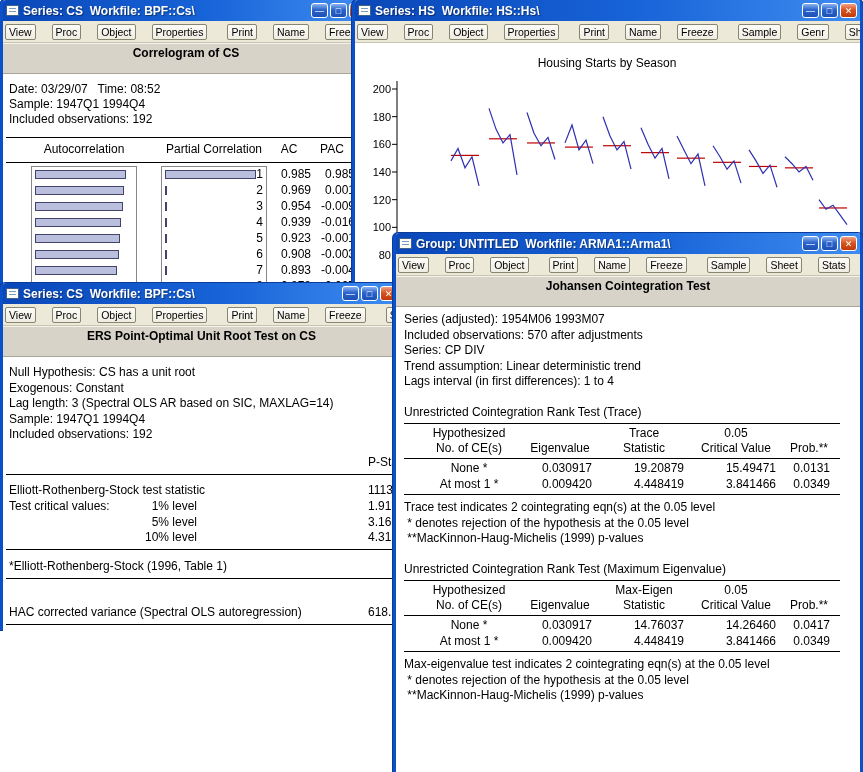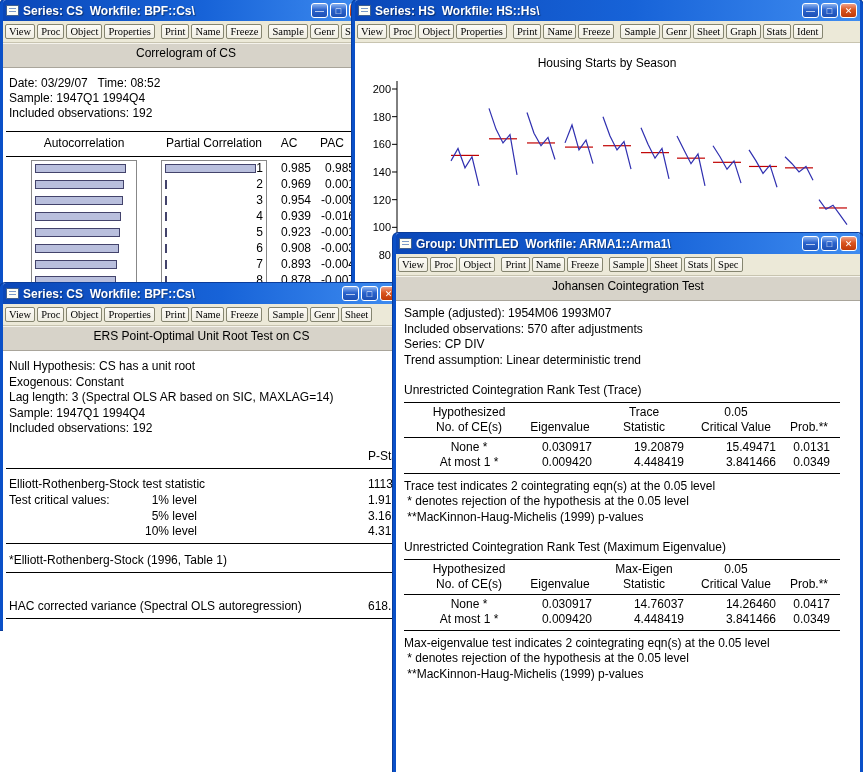--- a/index.html
+++ b/index.html
@@ -15,26 +15,26 @@
   .wicon{width:13px;height:11px;background:#fdfdf5;border:1px solid #40608f;flex:0 0 auto;position:relative}
   .wicon::after{content:"";position:absolute;left:2px;top:2px;right:2px;height:1px;background:#7a9ac8;box-shadow:0 3px 0 #7a9ac8}
   .winbtns{display:flex;gap:2px;flex:0 0 auto}
   .wbtn{width:17px;height:15px;border:1px solid #fff;border-radius:3px;color:#fff;font-size:9px;
        line-height:12px;text-align:center;padding:0;font-family:inherit;cursor:pointer;
        background:linear-gradient(180deg,#8ab2f0,#2a63cc 45%,#1d50b4)}
   .wbtn.close{background:linear-gradient(180deg,#f0a088,#d9541e 45%,#c03a0a)}
 
   .toolbar{height:22px;background:#ece9d8;border-bottom:1px solid #c8c4b0;display:flex;
        align-items:center;padding:0 2px;overflow:hidden;white-space:nowrap}
-  .tbtn{font-family:Liberation Serif, serif;font-size:10.5px;padding:1px 3px;margin-right:2px;border:1px solid #858570;
+  .tbtn{font-family:Liberation Sans, sans-serif;font-size:10.5px;padding:1px 3px;margin-right:16px;border:1px solid #858570;
        border-radius:2px;background:linear-gradient(180deg,#fdfcf8,#efede2);cursor:pointer;flex:0 0 auto}
   .tgap{width:4px;flex:0 0 auto;display:inline-block}
 
-  .objheader{height:25px;background:#d7d3c9;border-bottom:1px solid #a9a59b;border-top:1px solid #f5f3ec;
-       text-align:center;font-weight:normal;font-size:12px;line-height:18px}
+  .objheader{height:31px;background:#d7d3c9;border-bottom:1px solid #a9a59b;border-top:1px solid #f5f3ec;
+       text-align:center;font-weight:bold;font-size:12px;line-height:18px}
 
   .content{position:relative;background:#fff;font-size:12px;color:#000;overflow:hidden}
   .aline{position:absolute;white-space:pre}
   .rule{position:absolute;left:3px;right:3px;border-top:1px solid #000;height:0}
 
   
   #win-correlogram{left:0;top:0;width:372px;height:400px;z-index:1}
   #win-hs{left:352px;top:0;width:511px;height:450px;z-index:2}
   #win-ers{left:0;top:283px;width:403px;height:347px;z-index:3}
   #win-group{left:393px;top:233px;width:470px;height:539px;z-index:4}
@@ -312,24 +312,25 @@
         <button class="tbtn">Name</button>
         <button class="tbtn">Freeze</button>
         <span class="tgap"></span>
         <button class="tbtn">Sample</button>
         <button class="tbtn">Sheet</button>
         <button class="tbtn">Stats</button>
         <button class="tbtn">Spec</button>
       </div>
     <div class="objheader">Johansen Cointegration Test</div>
     <div class="content group-content">
-      <div class="gline">Sample (adjusted): 1954M06 1993M07</div>
+      <div class="gline">Series (adjusted): 1954M06 1993M07</div>
       <div class="gline">Included observations: 570 after adjustments</div>
       <div class="gline">Series: CP DIV</div>
       <div class="gline">Trend assumption: Linear deterministic trend</div>
+      <div class="gline">Lags interval (in first differences): 1 to 4</div>
       <div class="jo-block">
           <div class="jo-title">Unrestricted Cointegration Rank Test (Trace)</div>
           <div class="jrule"></div>
           <div class="jg">
             <div class="hc">
               <span>Hypothesized</span>
               <span>No. of CE(s)</span>
             </div>
             <div class="hc">
               <span>&nbsp;</span>

